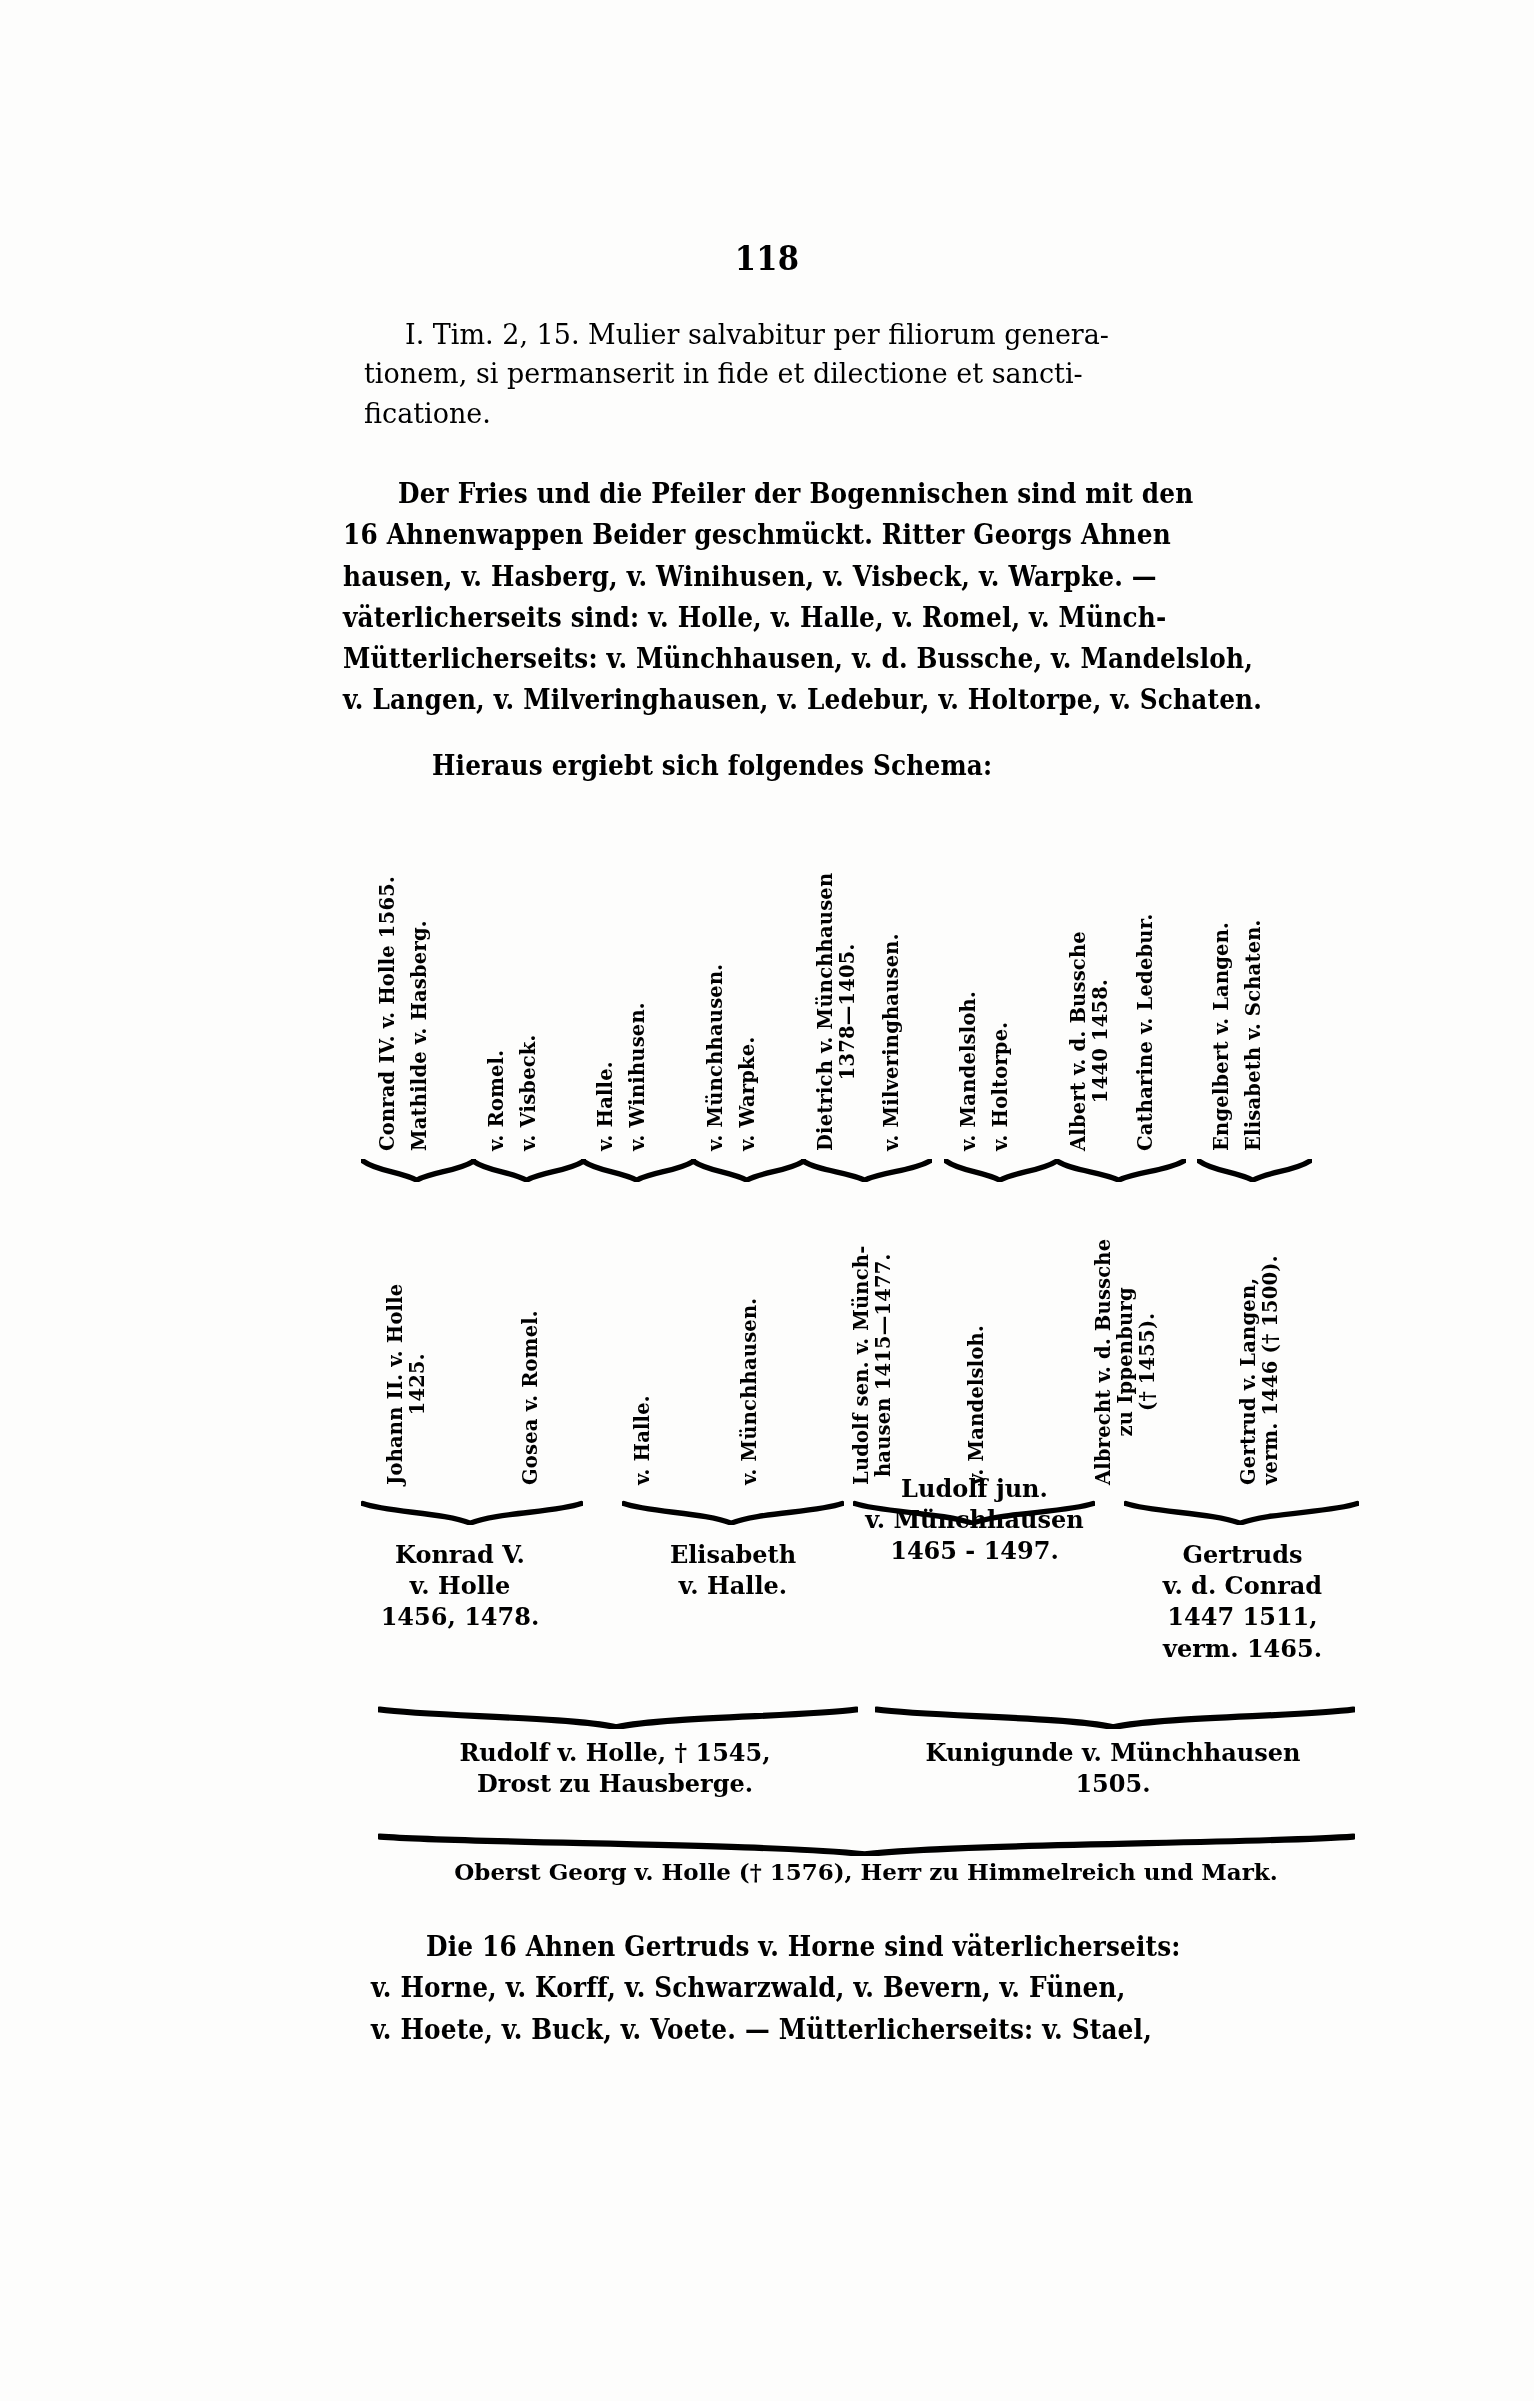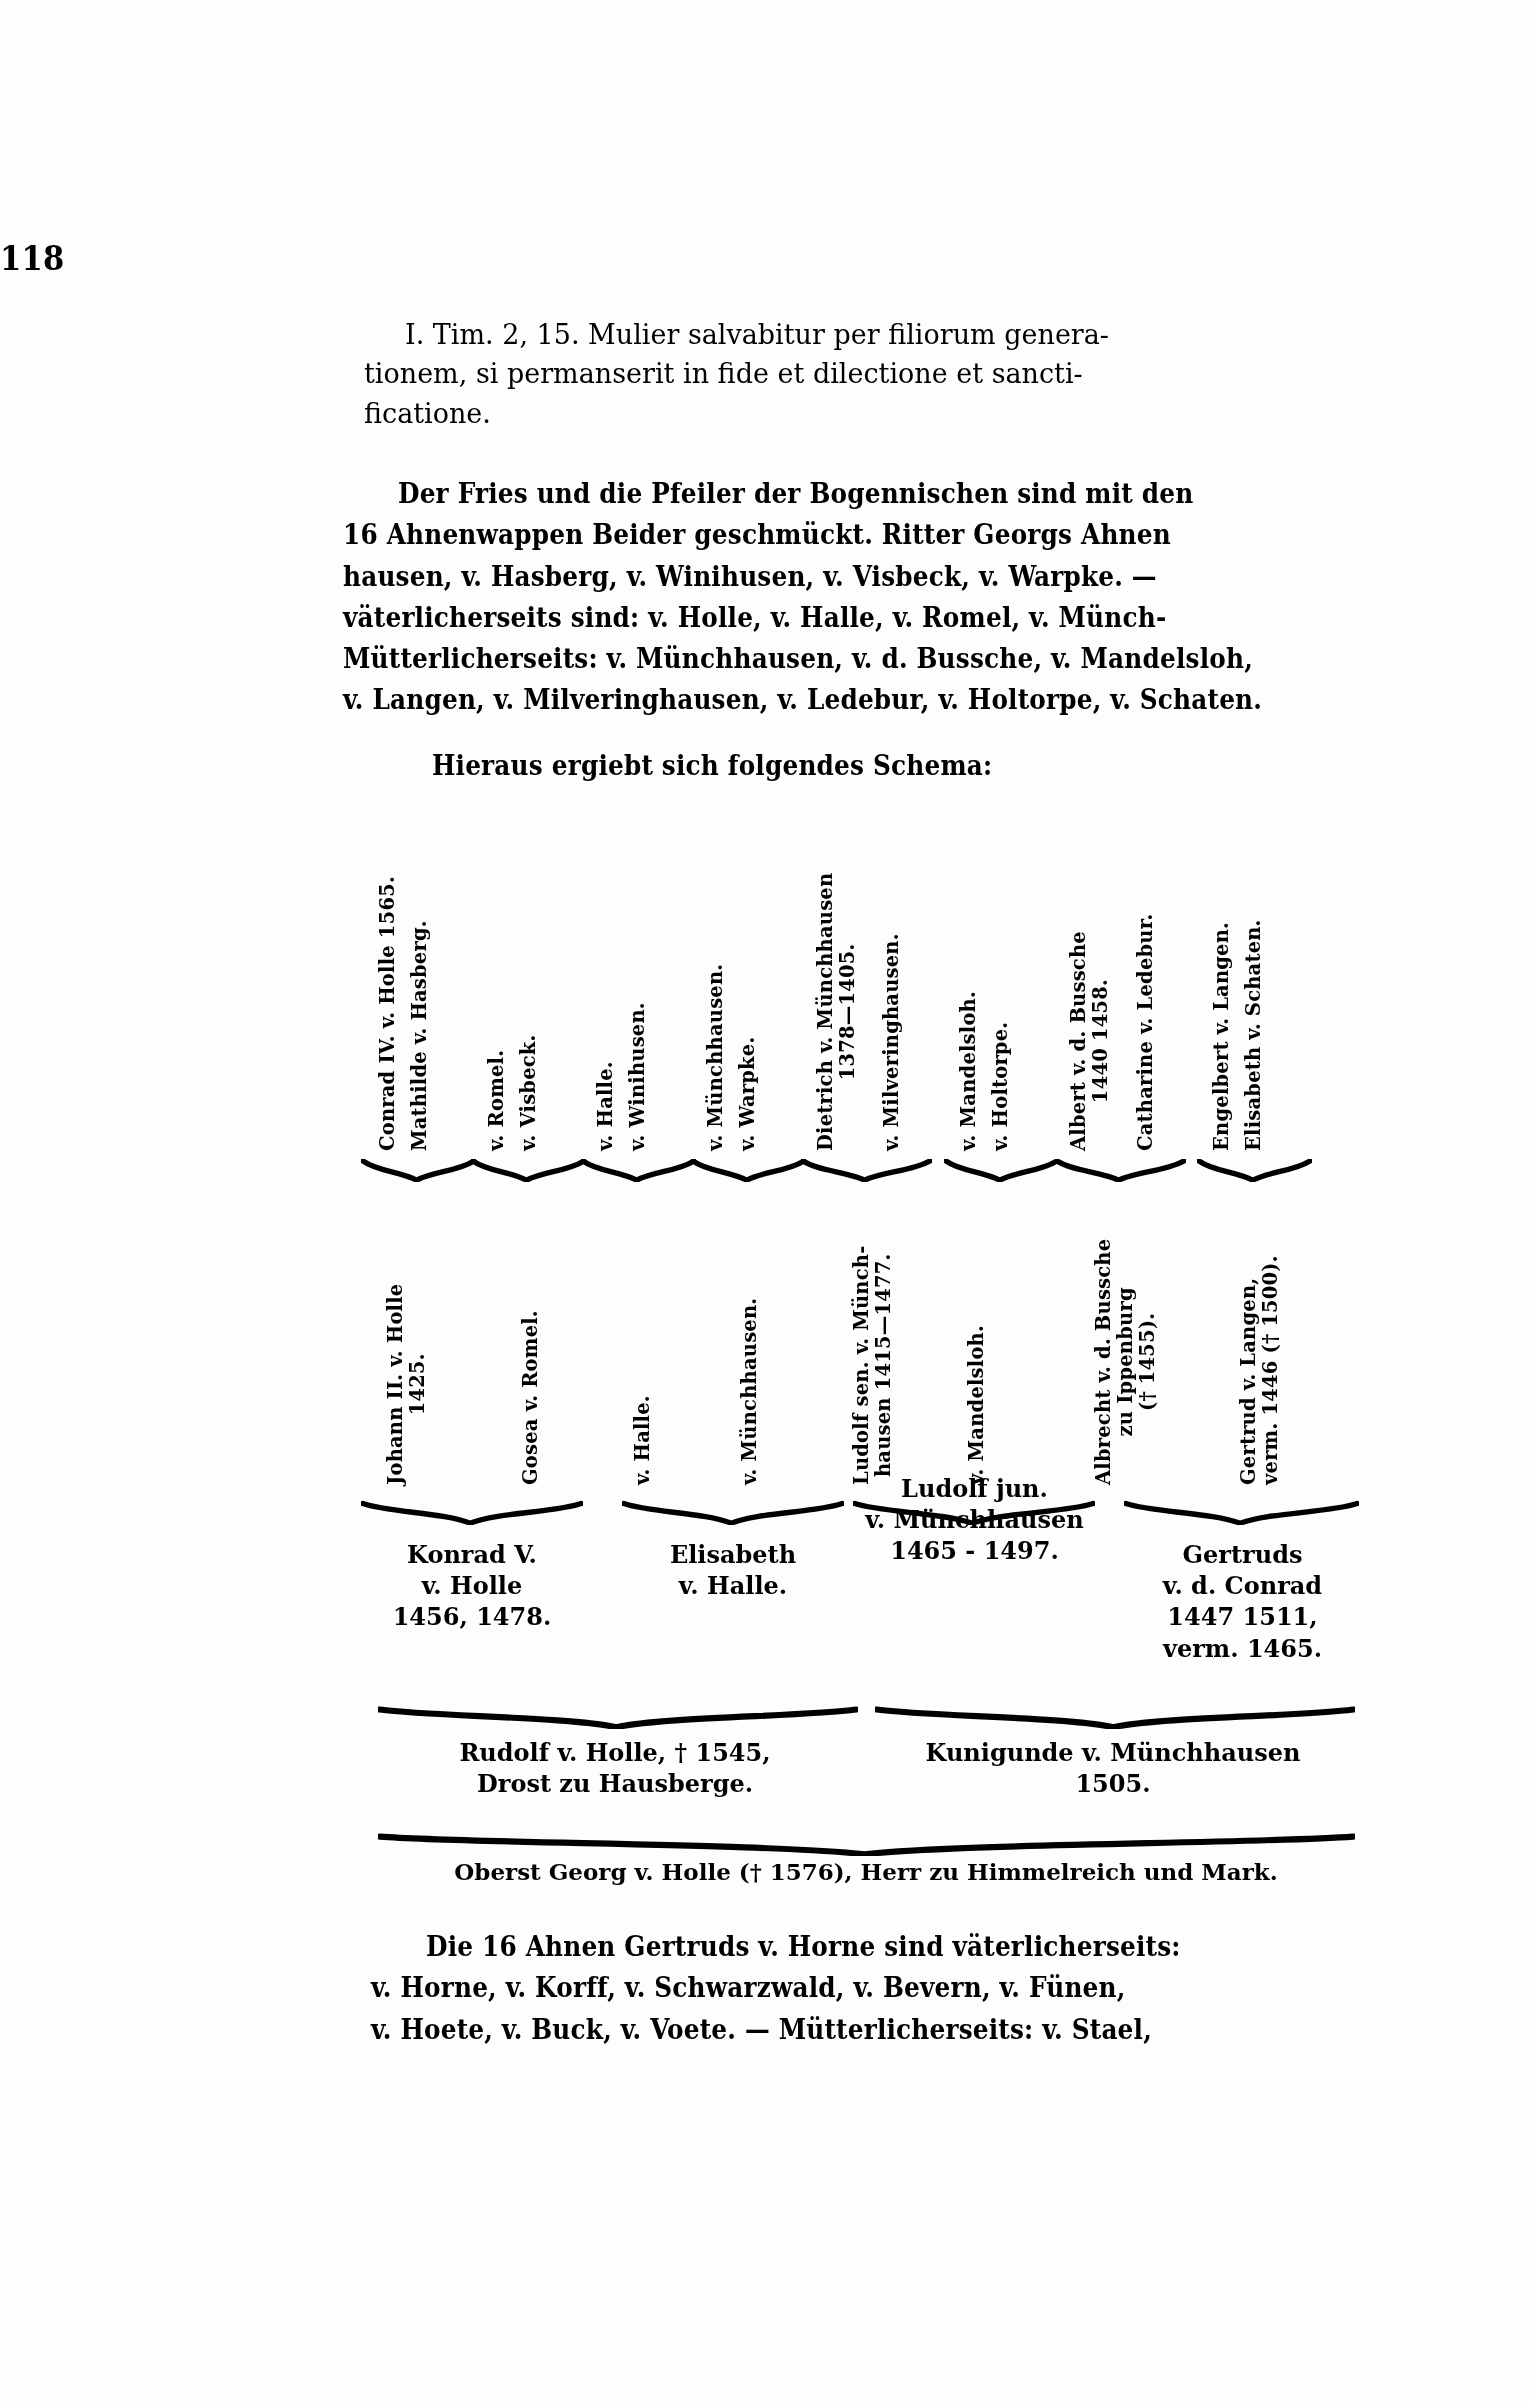--- a/index.html
+++ b/index.html
@@ -23,20 +23,21 @@
     height: 2401px;
     background: #fdfdfc;
   }
 
   
   .page-number {
     position: absolute;
     top: 238px;
     left: 0;
     width: 1534px;
+    text-align: center;
     font-family: "DejaVu Serif", serif;
     font-size: 34px;
     letter-spacing: 0.9px;
   }
 
   
   .latin-block {
     position: absolute;
     left: 364px;
     top: 315px;
@@ -294,21 +295,21 @@
       <svg viewBox="0 0 272 28" preserveAspectRatio="none">
           <path d="M2 4 C 32 14, 102 14, 134 26 C 166 14, 240 14, 270 4" fill="none" stroke="#000" stroke-width="6" stroke-linecap="round"></path>
         </svg>
     </div>
     <div class="brace" style="left:1124px; top:1500px; width:235px; height:25px;">
       <svg viewBox="0 0 265 28" preserveAspectRatio="none">
           <path d="M2 4 C 32 14, 100 14, 131 26 C 162 14, 234 14, 263 4" fill="none" stroke="#000" stroke-width="6" stroke-linecap="round"></path>
         </svg>
     </div>
 
-    <div class="hbox" style="left:352px; top:1539px; width:240px;">
+    <div class="hbox" style="left:340px; top:1539px; width:240px;">
       <span class="l">Konrad V.</span>
       <span class="l">v. Holle</span>
       <span class="l">1456,  1478.</span>
     </div>
     <div class="hbox" style="left:613px; top:1539px; width:240px;">
       <span class="l">Elisabeth</span>
       <span class="l">v. Halle.</span>
     </div>
     <div class="hbox" style="left:848px; top:1473px; width:253px;">
       <span class="l">Ludolf jun.</span>

